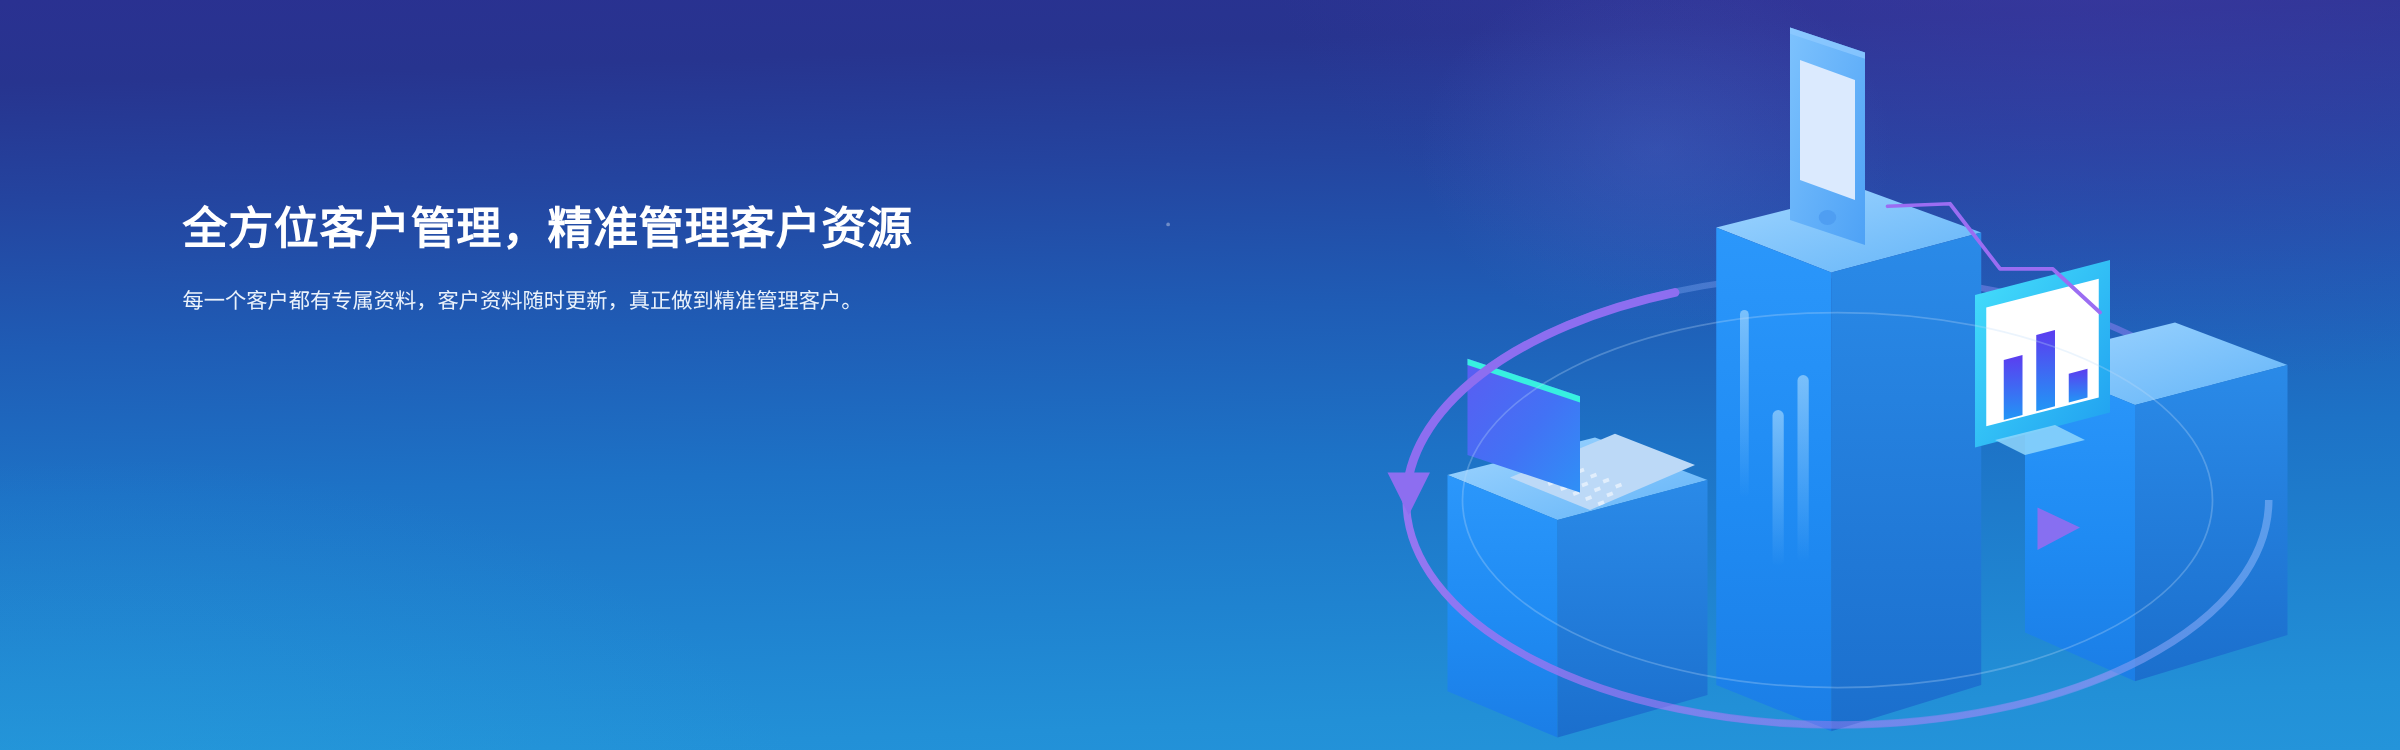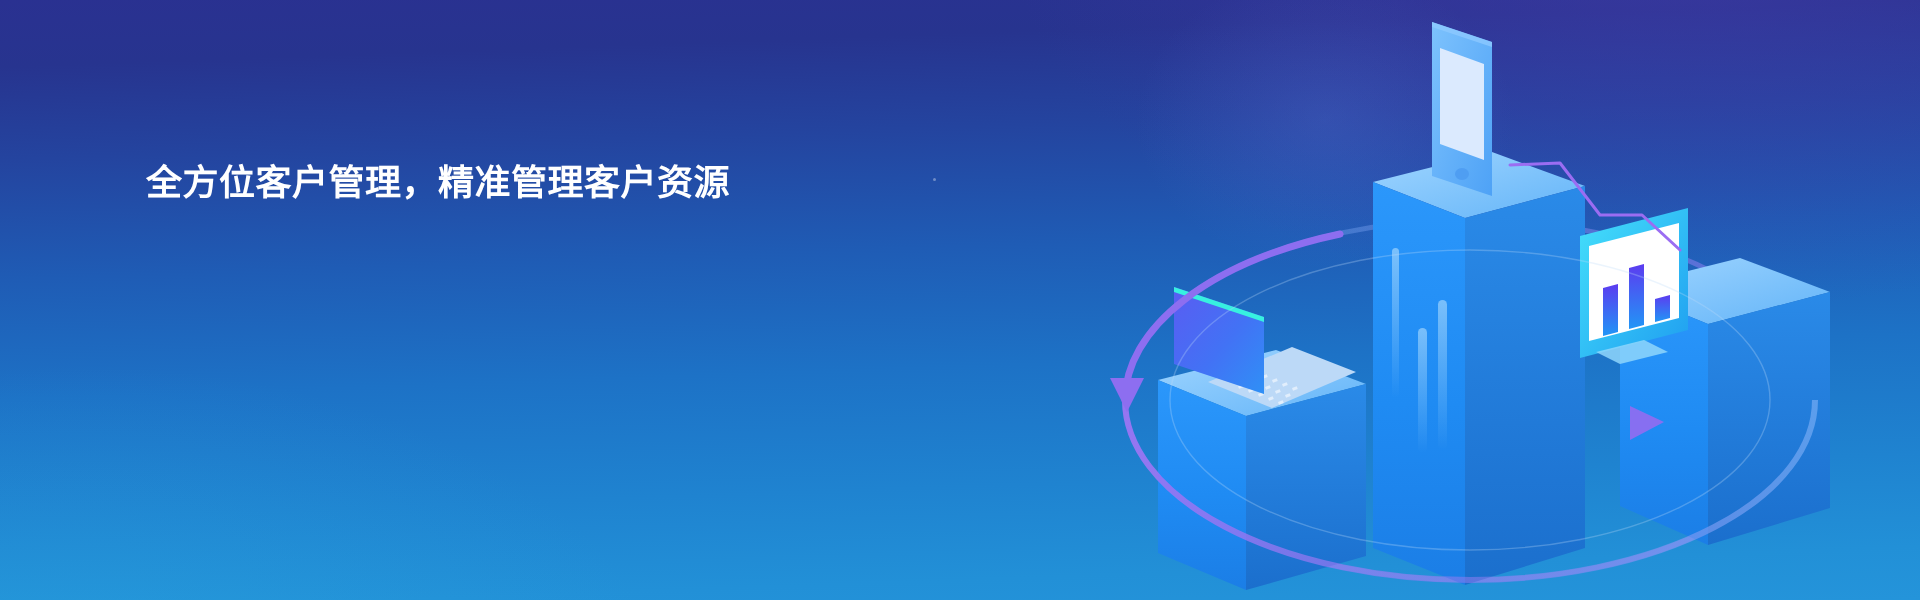--- a/index.html
+++ b/index.html
@@ -255,16 +255,17 @@
 
       <polygon points="590,362 624,378 590,396" fill="#8d6ef0" opacity="0.95" transform="translate(0,44)"></polygon>
 
       <ellipse cx="430" cy="400" rx="300" ry="150" fill="none" stroke="#bcd9f7" stroke-width="1.4" opacity="0.30"></ellipse>
     </svg>
   </div>
 
   <div class="text-col">
     <h1 class="headline">全方位客户管理，精准管理客户资源</h1>
 
+    <p class="subhead">每一个客户都有专属资料，客户资料随时更新，真正做到精准管理客户。</p>
 
   </div>
 
 </div>
 
 </body></html>

